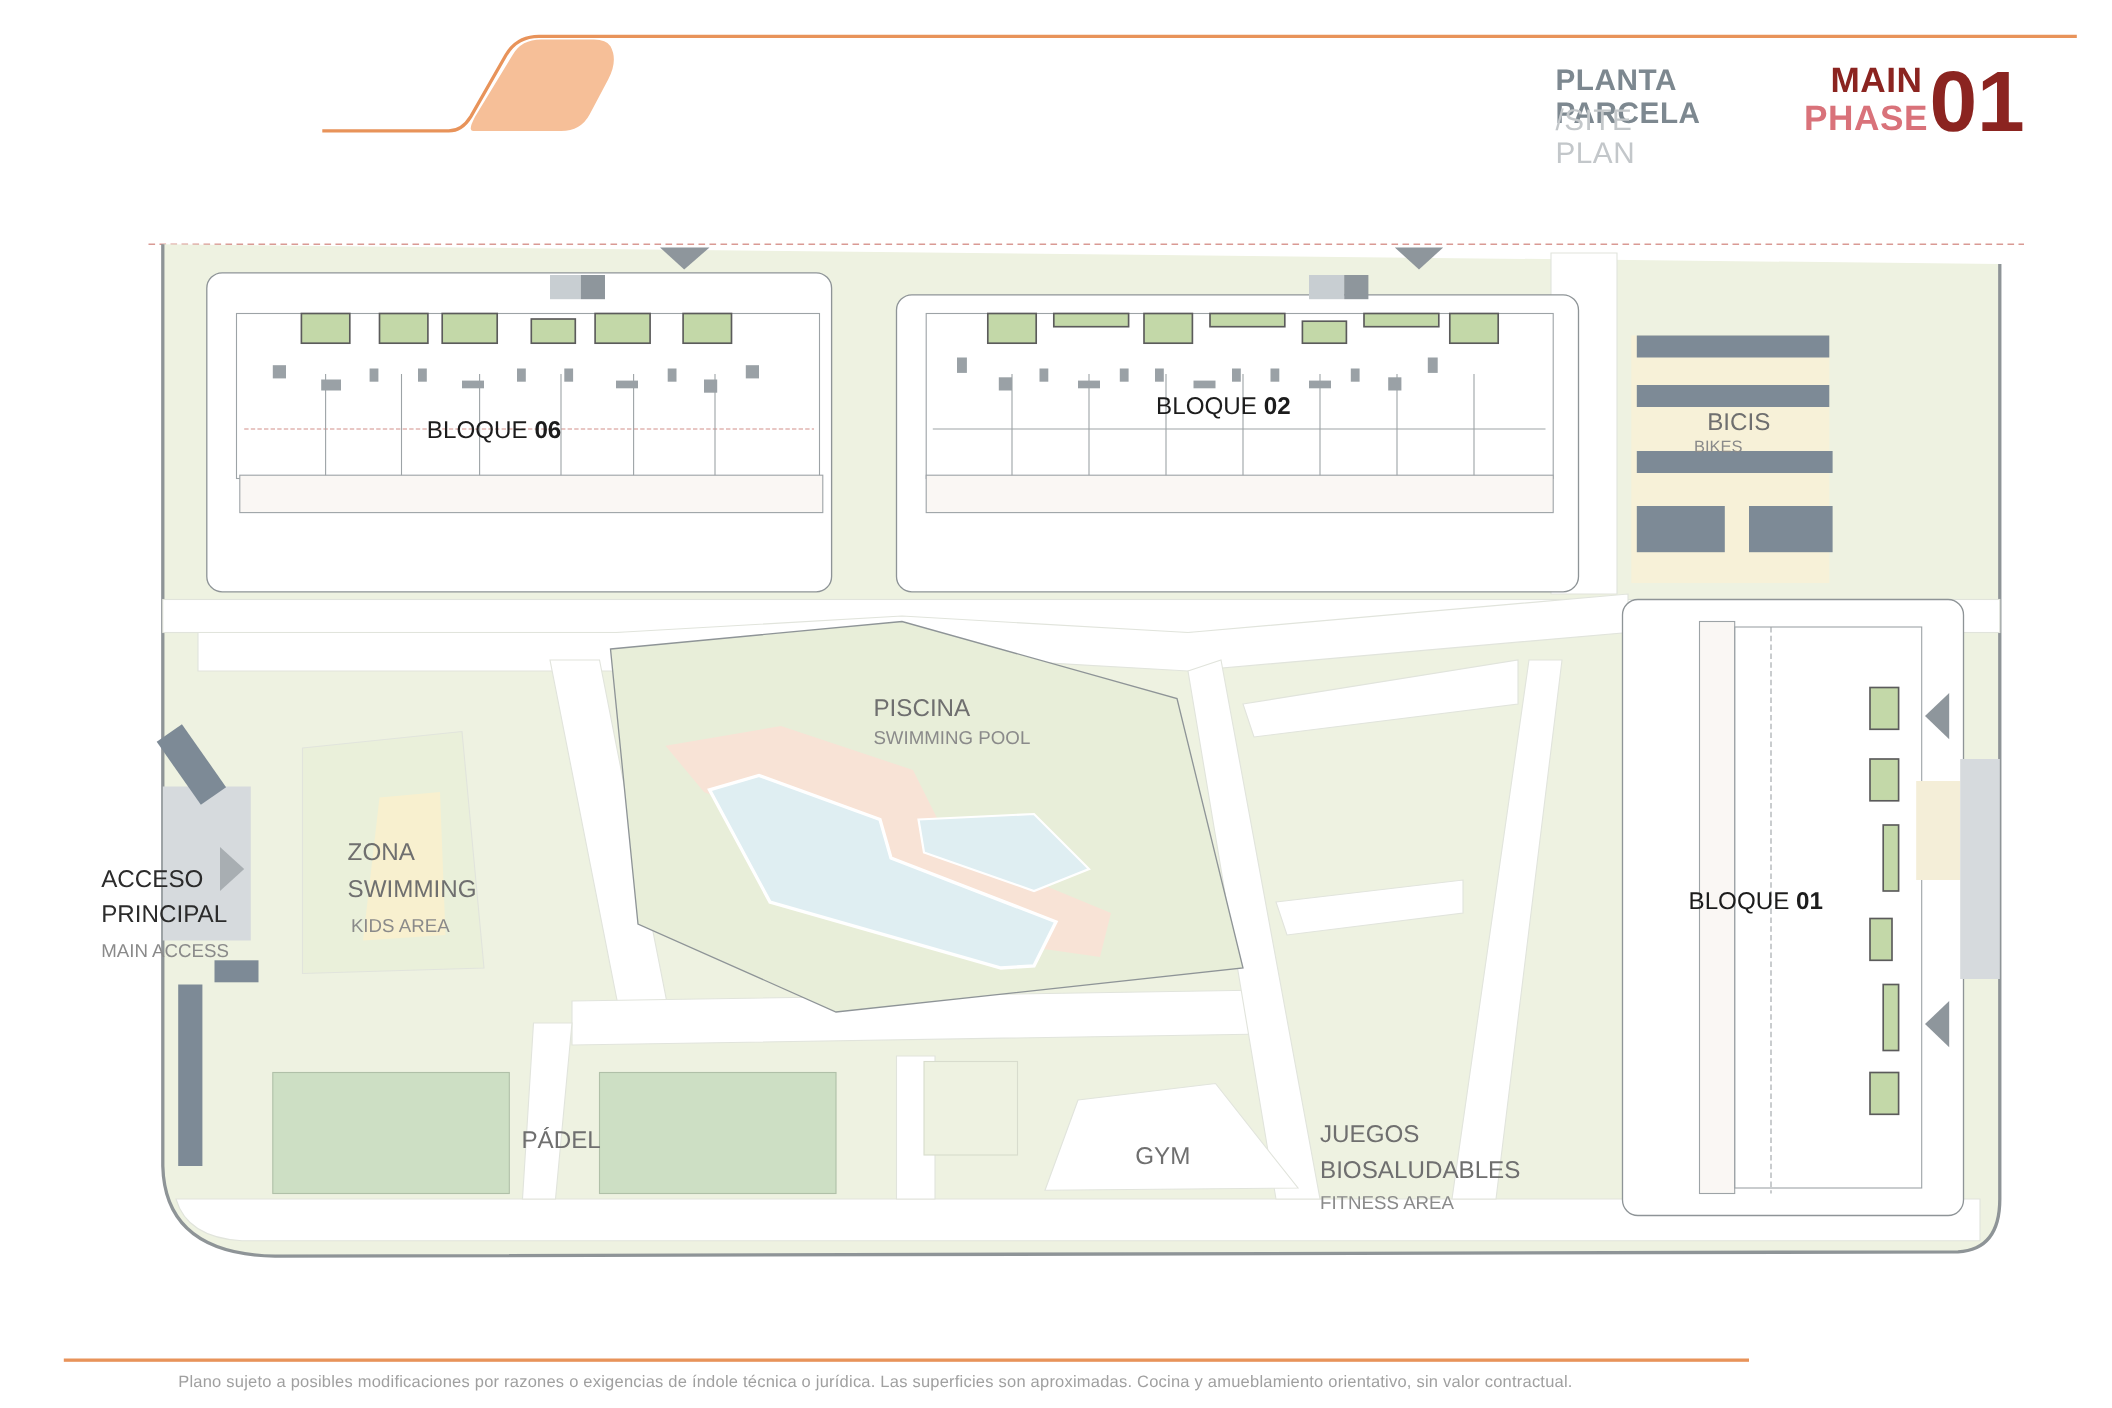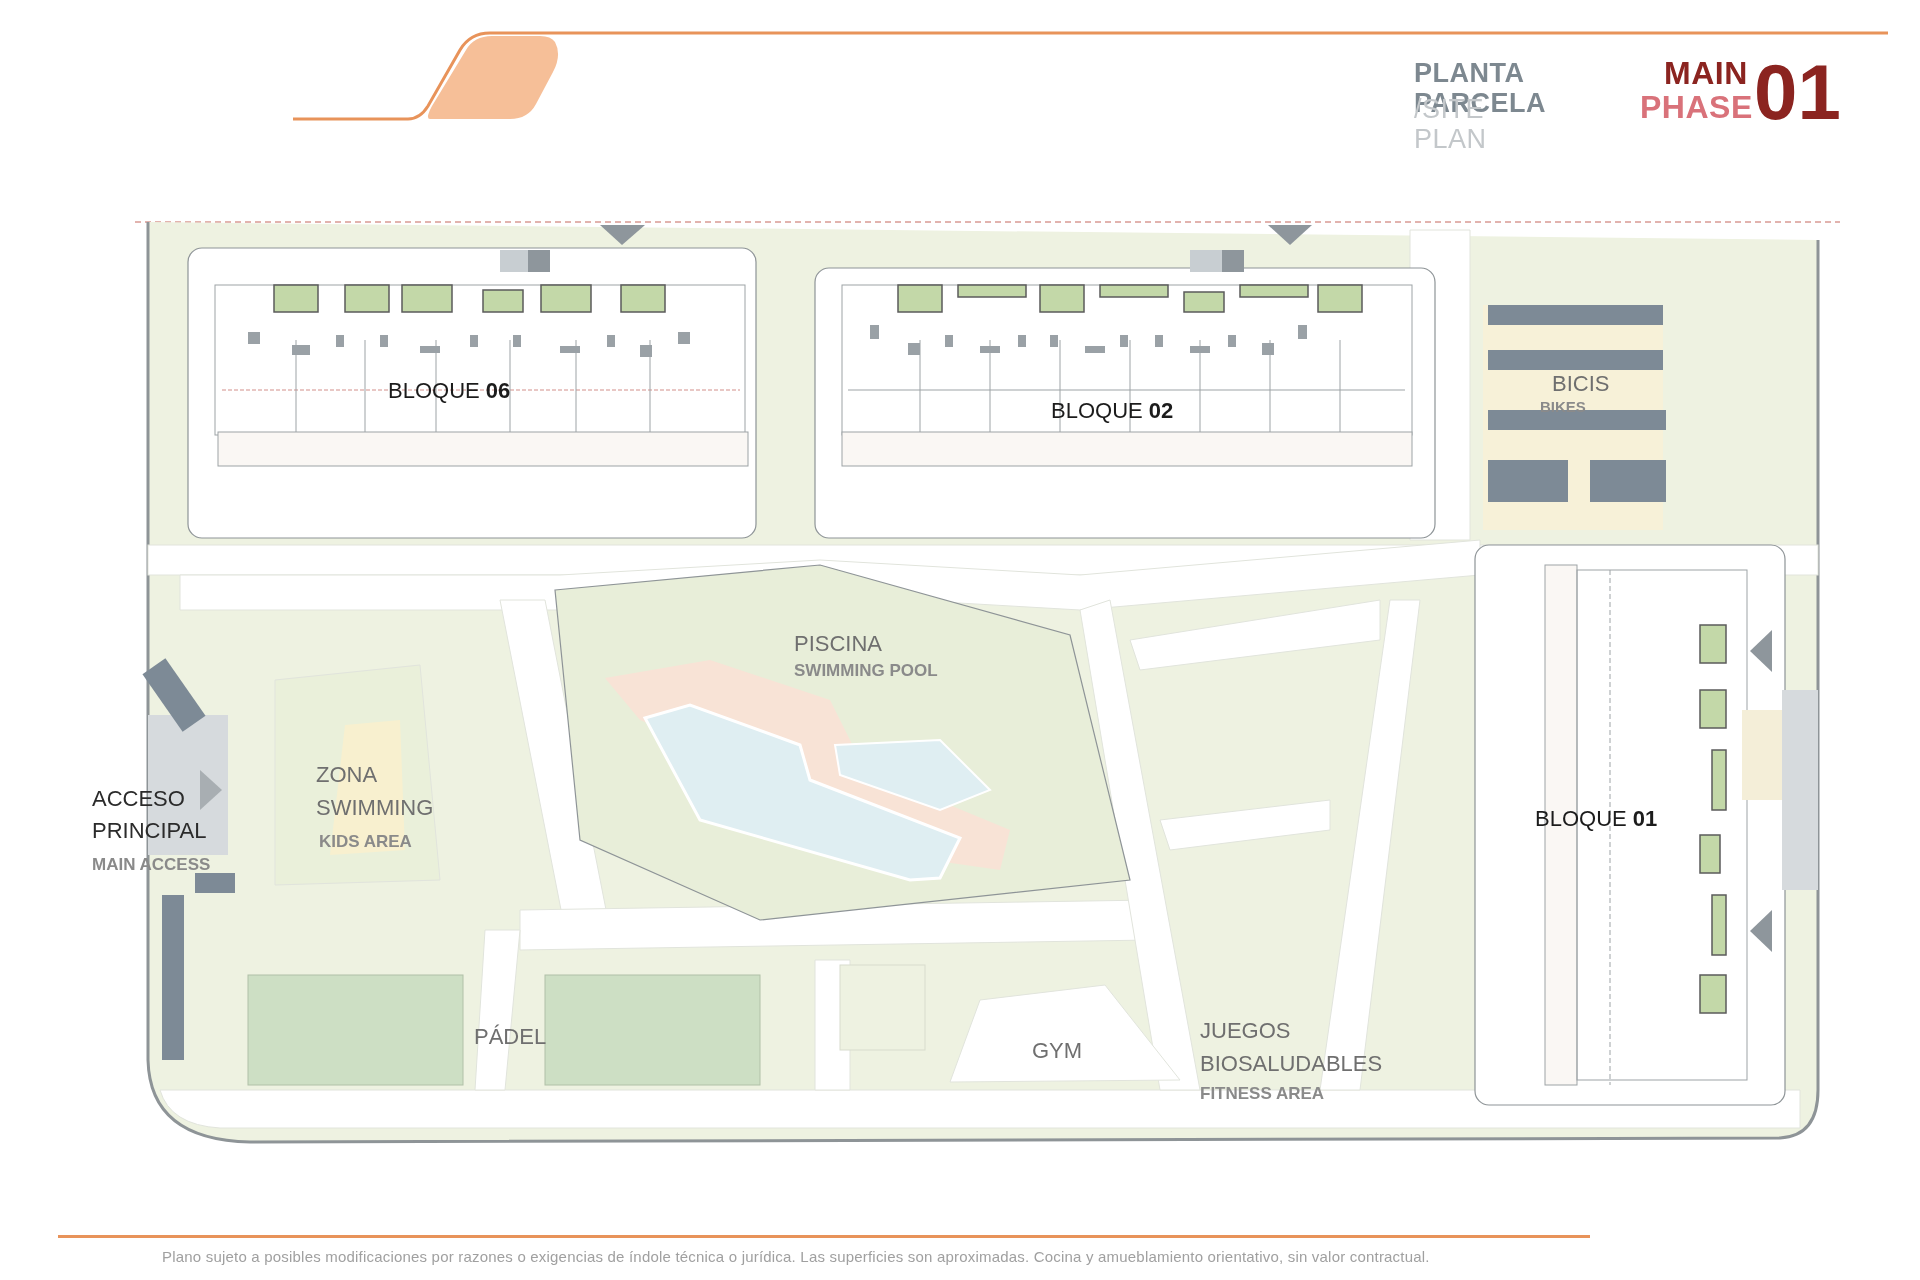--- a/index.html
+++ b/index.html
@@ -1,20 +1,20 @@
 <!DOCTYPE html>
 <html><head>
 <meta charset="utf-8">
 <style>
   html,body{margin:0;padding:0;background:#ffffff;}
   body{width:1920px;height:1280px;position:relative;overflow:hidden;font-family:"Liberation Sans","DejaVu Sans",sans-serif;}
   .abs{position:absolute;}
   .hdr-title{font-weight:bold;font-size:27px;letter-spacing:0.5px;line-height:30px;}
   .lbl{position:absolute;color:#6f6f6f;font-size:22px;line-height:24px;white-space:nowrap;}
-  .lbl.small{font-size:17px;color:#8a8a8a;font-weight:bold;}
+  .lbl.small{font-size:17px;color:#8a8a8a;}
   .lbl.dark{color:#2b2b2b;}
   .bloque{position:absolute;font-size:22px;color:#1c1c1c;white-space:nowrap;}
   .bloque b{font-weight:bold;}
   .footer-note{position:absolute;left:136px;top:1248px;font-size:15px;color:#a0a0a0;white-space:nowrap;letter-spacing:0.2px;padding-left:26px;}
 </style>
 </head>
 <body>
 
 <svg class="abs" style="left:0;top:0" width="1920" height="140" viewBox="0 0 1920 140">
   <path d="M293 119 L408 119 Q420 119 428 106 L460 50 Q470 33 490 33 L1888 33" fill="none" stroke="#e8935a" stroke-width="3"></path>
@@ -174,21 +174,21 @@
   <rect x="195" y="873" width="40" height="20" fill="#7d8a96"></rect>
 
   <rect x="248" y="975" width="215" height="110" fill="#cddfc4" stroke="#b0c0a8"></rect>
   <rect x="545" y="975" width="215" height="110" fill="#cddfc4" stroke="#b0c0a8"></rect>
 
   <path d="M980 1000 L1105 985 L1180 1080 L950 1082 Z" fill="#ffffff" stroke="#e1e4dc"></path>
   <rect x="840" y="965" width="85" height="85" fill="#eef2e1" stroke="#d8dccd"></rect>
 </svg>
 
 <div class="bloque" style="left:388px;top:378px;"><span>BLOQUE </span><b>06</b></div>
-<div class="bloque" style="left:1051px;top:398px;"><span>BLOQUE </span><b>02</b></div>
+<div class="bloque" style="left:1051px;top:356px;"><span>BLOQUE </span><b>02</b></div>
 <div class="bloque" style="left:1535px;top:806px;"><span>BLOQUE </span><b>01</b></div>
 
 <div class="lbl" style="left:1540px;top:372px;margin-left:12px;">BICIS</div>
 <div class="lbl small" style="left:1540px;top:395px;font-size:15px;">BIKES</div>
 
 <div class="lbl" style="left:794px;top:632px;">PISCINA</div>
 <div class="lbl small" style="left:794px;top:659px;">SWIMMING POOL</div>
 
 <div class="lbl" style="left:316px;top:763px;">ZONA</div>
 <div class="lbl" style="left:316px;top:796px;">SWIMMING</div>

